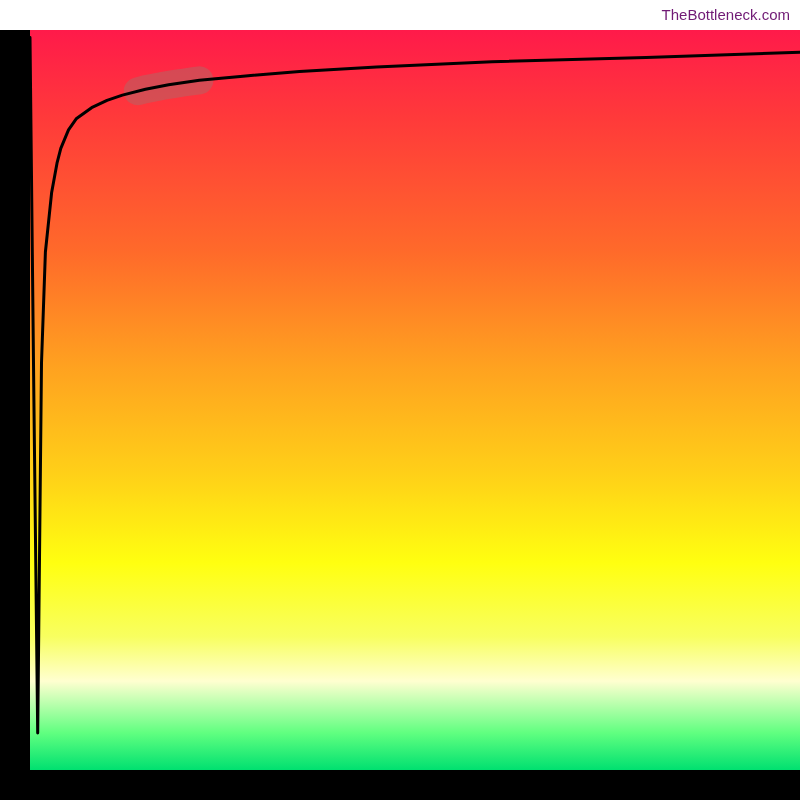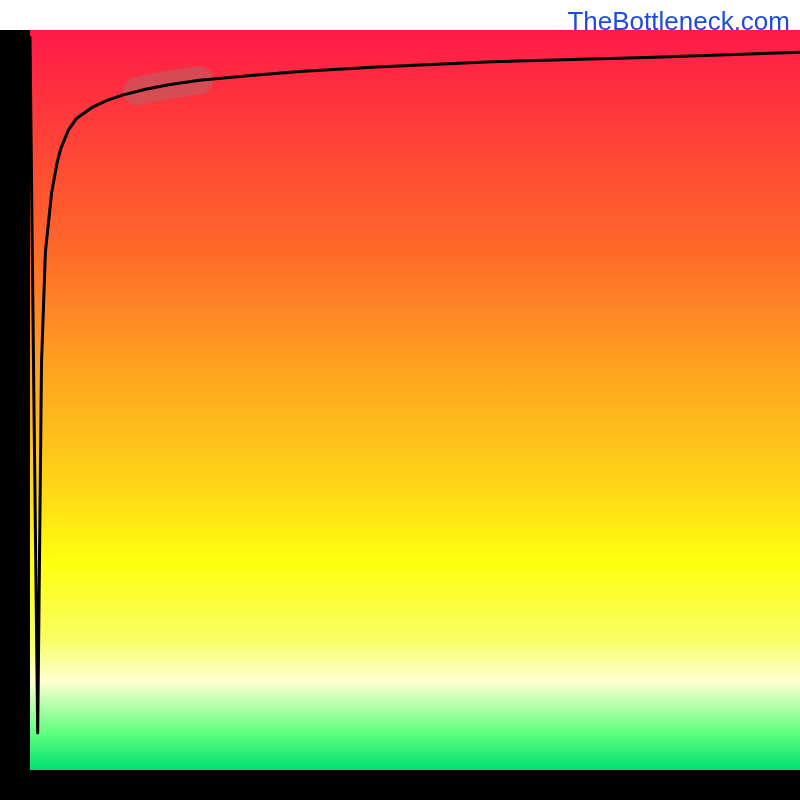--- a/index.html
+++ b/index.html
@@ -7,22 +7,22 @@
     width: 800px;
     height: 800px;
     background: #ffffff;
     position: relative;
     font-family: Arial, Helvetica, sans-serif;
   }
   .attribution {
     position: absolute;
     top: 6px;
     right: 10px;
-    font-size: 26px;
-    color: #1d4ed8;
+    font-size: 15px;
+    color: #701a75;
     font-weight: 400;
   }
   .plot-frame {
     position: absolute;
     left: 0;
     top: 30px;
     width: 800px;
     height: 770px;
     background: #000;
   }

